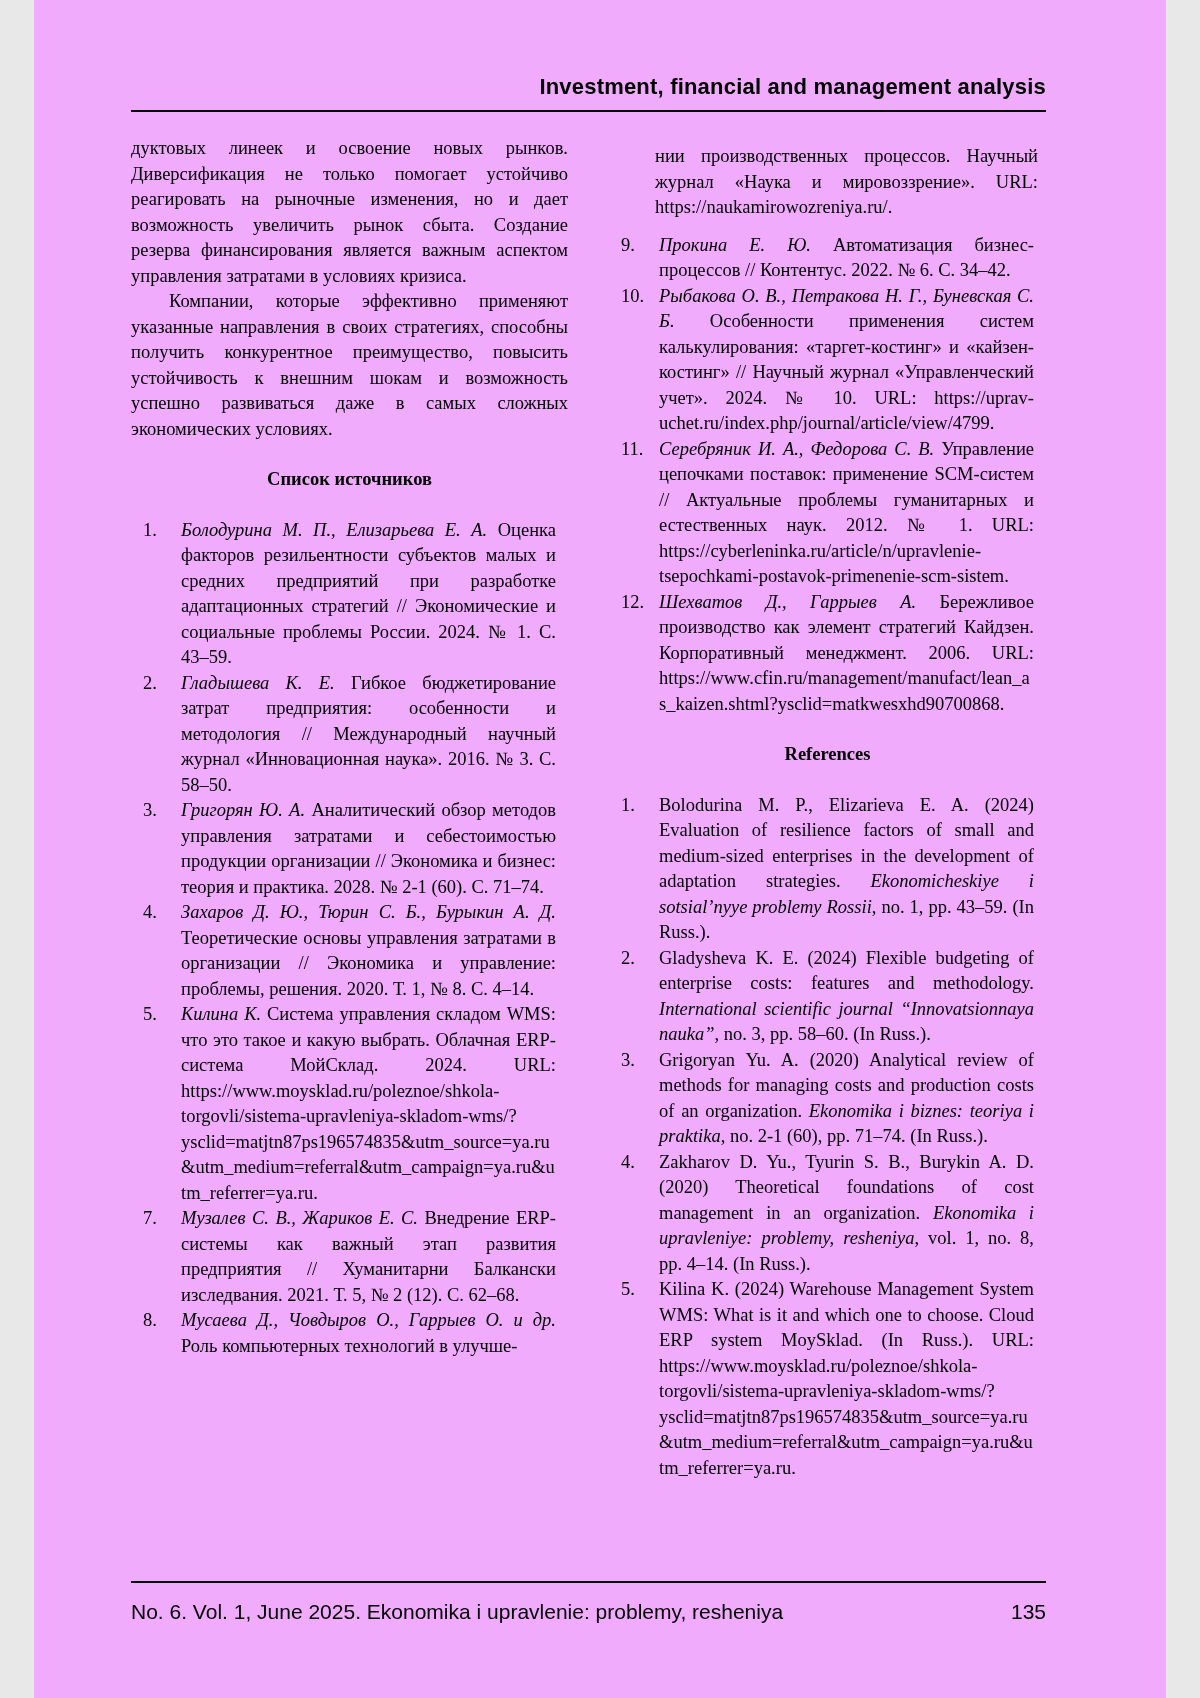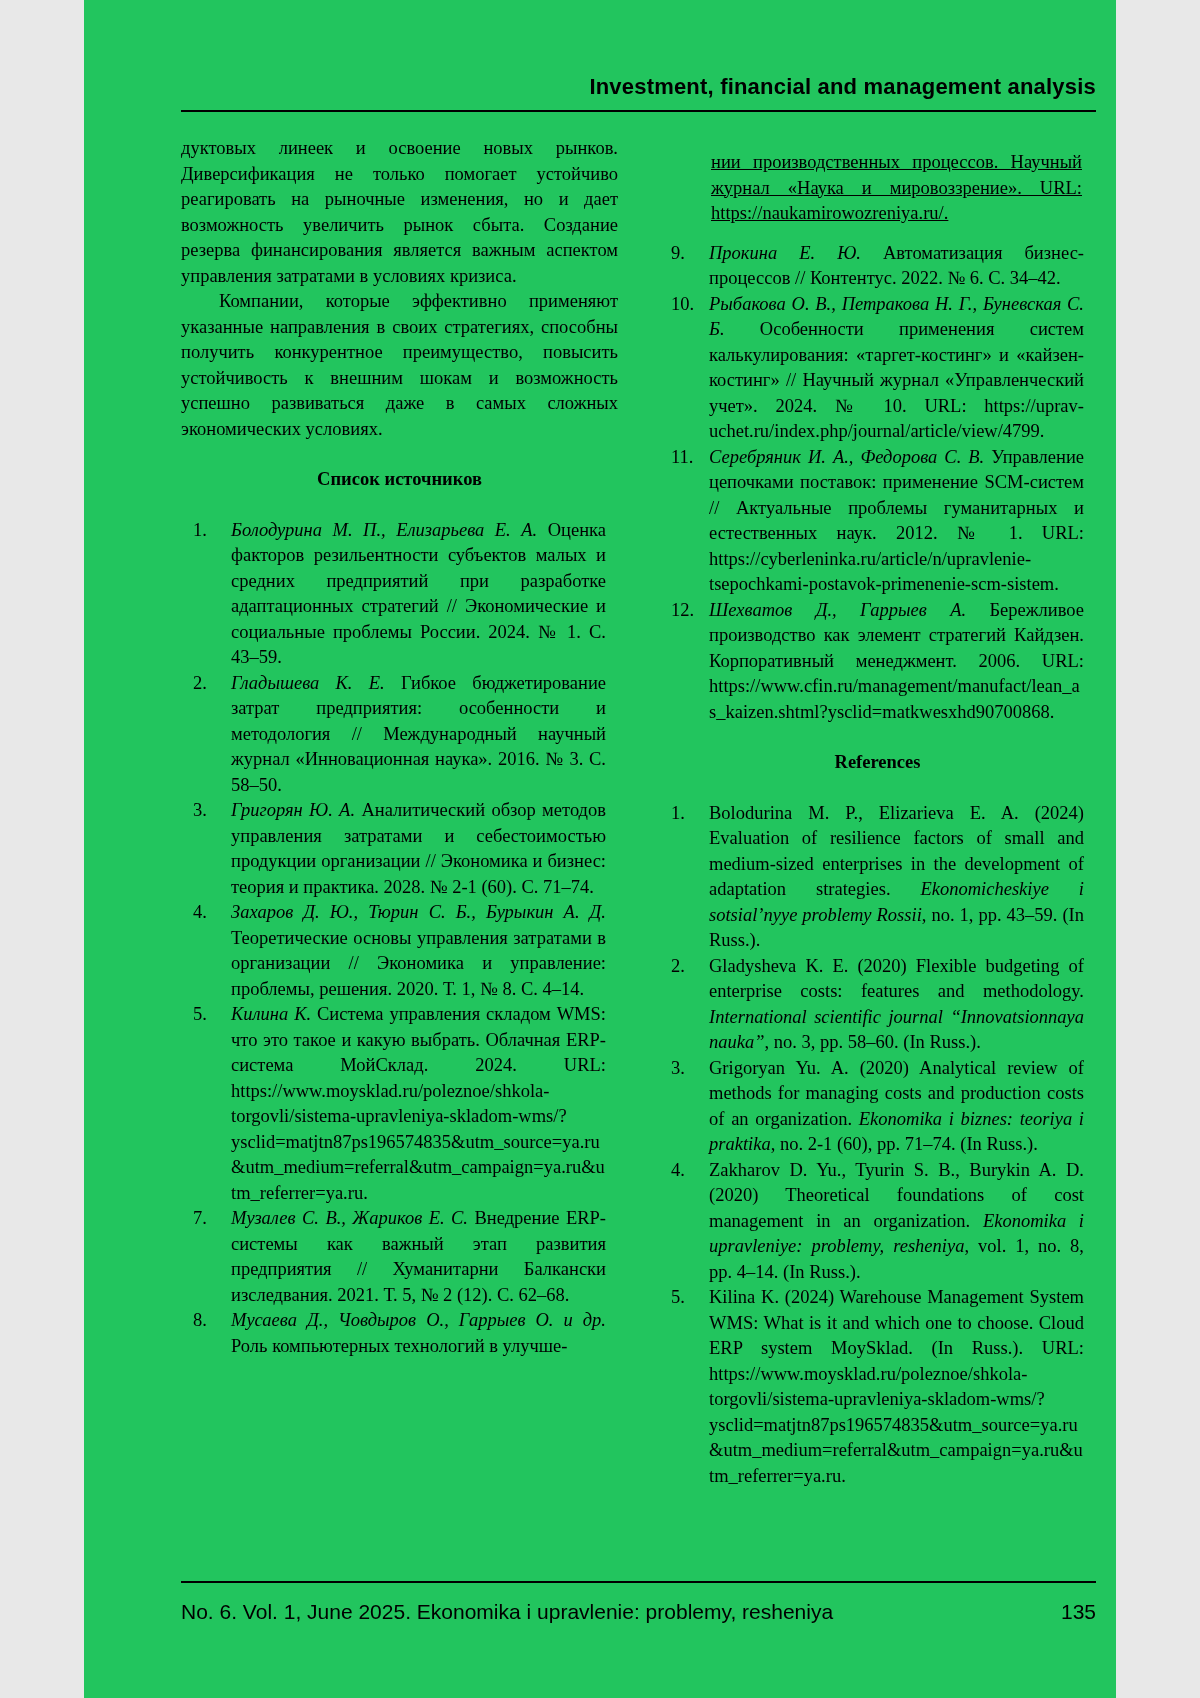--- a/index.html
+++ b/index.html
@@ -1,22 +1,22 @@
 <!DOCTYPE html>
 <html lang="ru"><head>
 <meta charset="utf-8">
 <style>
   * { box-sizing: border-box; }
   html, body { margin: 0; padding: 0; background: #e8e8e8; }
   .page {
     position: relative;
-    width: 1032px;
+    width: 1132px;
     height: 1698px;
     margin: 0 auto;
-    background: #22c55e;
+    background: #f0abfc;
     color: #000000;
     overflow: hidden;
   }
   .content {
     position: absolute;
     left: 97px;
     top: 0;
     width: 915px;
   }
   .running-title {
@@ -57,24 +57,23 @@
     overflow-wrap: anywhere;
   }
   .ref-num {
     display: inline-block;
     width: 38px;
     text-indent: 0;
     font-style: normal;
   }
   .ref-item em { font-style: italic; }
   .continuation {
-    margin: 14px;
+    margin: 8px;
     padding-left: 38px;
     overflow-wrap: anywhere;
-    text-decoration: underline;
   }
   .footer {
     position: absolute;
     left: 97px;
     top: 1581px;
     width: 915px;
     font-family: "Liberation Sans", sans-serif;
     font-size: 21px;
   }
   .footer-rule {
@@ -126,21 +125,21 @@
             <li class="ref-item"><span class="ref-num">9.</span><em>Прокина Е. Ю.</em> <span>Автоматизация бизнес-процессов // Контентус. 2022. № 6. С. 34–42.</span></li>
             <li class="ref-item"><span class="ref-num">10.</span><em>Рыбакова О. В., Петракова Н. Г., Буневская С. Б.</em> <span>Особенности применения систем калькулирования: «таргет-костинг» и «кайзен-костинг» // Научный журнал «Управленческий учет». 2024. № 10. URL: https://uprav-uchet.ru/index.php/journal/article/view/4799.</span></li>
             <li class="ref-item"><span class="ref-num">11.</span><em>Серебряник И. А., Федорова С. В.</em> <span>Управление цепочками поставок: применение SCM-систем // Актуальные проблемы гуманитарных и естественных наук. 2012. № 1. URL: https://cyberleninka.ru/article/n/upravlenie-tsepochkami-postavok-primenenie-scm-sistem.</span></li>
             <li class="ref-item"><span class="ref-num">12.</span><em>Шехватов Д., Гаррыев А.</em> <span>Бережливое производство как элемент стратегий Кайдзен. Корпоративный менеджмент. 2006. URL: https://www.cfin.ru/management/manufact/lean_as_kaizen.shtml?ysclid=matkwesxhd90700868.</span></li>
           </ol>
 
         <h2 class="section-heading">References</h2>
 
         <ol class="ref-list" id="references">
             <li class="ref-item"><span class="ref-num">1.</span><span>Bolodurina M. P., Elizarieva E. A. (2024) Evaluation of resilience factors of small and medium-sized enterprises in the development of adaptation strategies. </span><em>Ekonomicheskiye i sotsial’nyye problemy Rossii</em><span>, no. 1, pp. 43–59. (In Russ.).</span></li>
-            <li class="ref-item"><span class="ref-num">2.</span><span>Gladysheva K. E. (2020) Flexible budgeting of enterprise costs: features and methodology. </span><em>International scientific journal “Innovatsionnaya nauka”</em><span>, no. 3, pp. 58–60. (In Russ.).</span></li>
+            <li class="ref-item"><span class="ref-num">2.</span><span>Gladysheva K. E. (2024) Flexible budgeting of enterprise costs: features and methodology. </span><em>International scientific journal “Innovatsionnaya nauka”</em><span>, no. 3, pp. 58–60. (In Russ.).</span></li>
             <li class="ref-item"><span class="ref-num">3.</span><span>Grigoryan Yu. A. (2020) Analytical review of methods for managing costs and production costs of an organization. </span><em>Ekonomika i biznes: teoriya i praktika</em><span>, no. 2-1 (60), pp. 71–74. (In Russ.).</span></li>
             <li class="ref-item"><span class="ref-num">4.</span><span>Zakharov D. Yu., Tyurin S. B., Burykin A. D. (2020) Theoretical foundations of cost management in an organization. </span><em>Ekonomika i upravleniye: problemy, resheniya</em><span>, vol. 1, no. 8, pp. 4–14. (In Russ.).</span></li>
             <li class="ref-item"><span class="ref-num">5.</span><span>Kilina K. (2024) Warehouse Management System WMS: What is it and which one to choose. Cloud ERP system MoySklad. (In Russ.). URL: https://www.moysklad.ru/poleznoe/shkola-torgovli/sistema-upravleniya-skladom-wms/?ysclid=matjtn87ps196574835&amp;utm_source=ya.ru&amp;utm_medium=referral&amp;utm_campaign=ya.ru&amp;utm_referrer=ya.ru.</span></li>
           </ol>
       </div>
 
     </main>
   </div>
 
   <footer class="footer">

